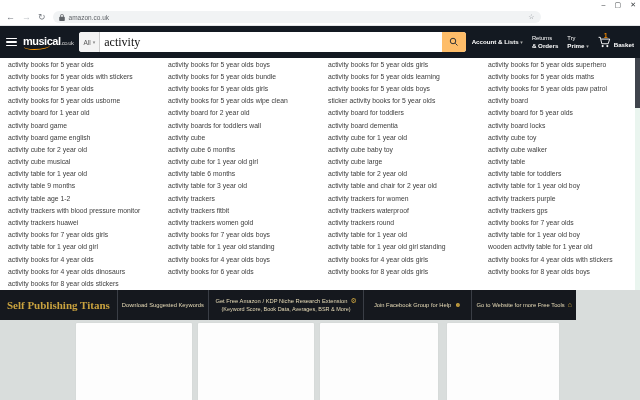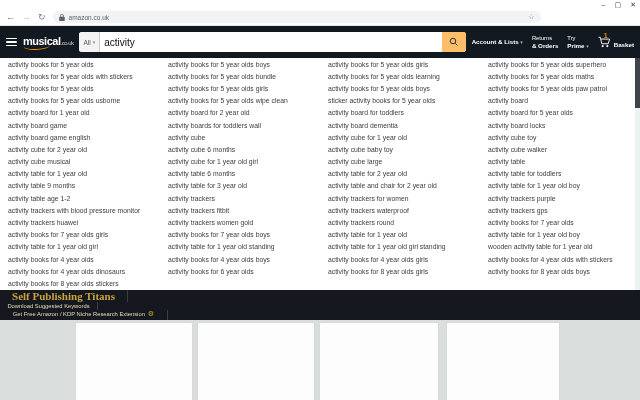--- a/index.html
+++ b/index.html
@@ -21,41 +21,41 @@
   
   .azheader { width:640px; height:32px; background:#131921; display:flex; align-items:center; padding:0 6px; gap:6px; }
   .burger { width:11px; display:flex; flex-direction:column; gap:2px; }
   .burger i { display:block; height:1.5px; background:#ffffff; border-radius:1px; }
   .logo { color:#ffffff; font-weight:bold; font-size:11px; letter-spacing:-0.5px; position:relative; line-height:10px; }
   .logo .suffix { font-size:6px; font-weight:normal; color:#cccccc; }
   .logo .smile { position:absolute; left:1px; bottom:-2px; width:26px; height:5px; border:solid #ff9900; border-width:0 0 1.5px 0; border-radius:0 0 60% 40%/0 0 100% 60%; }
   .searchbar { flex:1; height:20px; display:flex; border-radius:3px; overflow:hidden; background:#ffffff; }
   .cat { background:#f3f3f3; color:#555; font-size:6.5px; display:flex; align-items:center; gap:2px; padding:0 4px; border-right:1px solid #cdcdcd; }
   .cat .caret { font-size:5px; color:#888; }
-  .searchinput { flex:1; border:none; outline:none; font-size:10px; color:#111; padding:8px 4px; font-family:Liberation Sans, sans-serif; }
+  .searchinput { flex:1; border:none; outline:none; font-size:12px; color:#111; padding:8px 4px; font-family:Liberation Serif, serif; }
   .searchbtn { width:24px; background:#febd69; display:flex; align-items:center; justify-content:center; }
   .searchbtn svg { width:10px; height:10px; }
   .hdr-links { display:flex; align-items:center; gap:9px; color:#ffffff; }
   .hdr-link { font-size:5.8px; line-height:7px; text-align:left; white-space:nowrap; }
   .hdr-link b { font-size:6.2px; }
   .caret-sm { font-size:5px; color:#aaa; }
   .basket { display:flex; align-items:flex-end; gap:2px; position:relative; }
   .basket .count { color:#f08804; font-weight:bold; font-size:7px; position:absolute; top:-4px; left:6px; }
   .basket svg { width:14px; height:12px; }
   .basket .blabel { color:#fff; font-size:6.2px; font-weight:bold; }
 
   
   .dropdown { width:640px; height:232px; background:#ffffff; display:flex; position:relative; }
   .sugg-col { width:160px; display:flex; flex-direction:column; }
   .sugg { height:12.2px; display:flex; align-items:center; padding-left:8px; font-size:6.8px; color:#3d3d3d; white-space:nowrap; overflow:hidden; }
   .scrolltrack { position:absolute; right:0; top:0; width:5px; height:232px; background:#eaf5ef; }
   .scrollthumb { position:absolute; right:0; top:0; width:5px; height:50px; background:#3f444c; }
 
   
-  .sptbar { width:640px; height:30px; background:#15181e; display:flex; align-items:stretch;flex-direction:column; }
+  .sptbar { width:576px; height:30px; background:#15181e; display:flex; align-items:stretch; }
   .spt-brand { width:128px; display:flex; align-items:center; justify-content:center; color:#c9a23f; font-family:"Liberation Serif", serif; font-size:11px; font-weight:bold; border-right:1px solid #3a3e46; }
   .spt-item { display:flex; flex-direction:column; align-items:center; justify-content:center; border-right:1px solid #3a3e46; padding:0 4px; text-align:center; }
   .spt-item:last-child { border-right:none; }
   .spt-label { color:#e8dcb8; font-size:5.8px; line-height:8px; display:flex; align-items:center; gap:3px; white-space:nowrap; }
   .spt-sub { color:#e8dcb8; font-size:5.5px; line-height:8px; white-space:nowrap; }
   .spt-ico { color:#c9a23f; font-size:7px; }
   .w-download { width:98px; } .w-ext { width:168px; } .w-fb { width:117px; } .w-web { flex:1; }
 
   
   .pagebg { width:640px; height:80px; background:#d9dddc; position:relative; }

